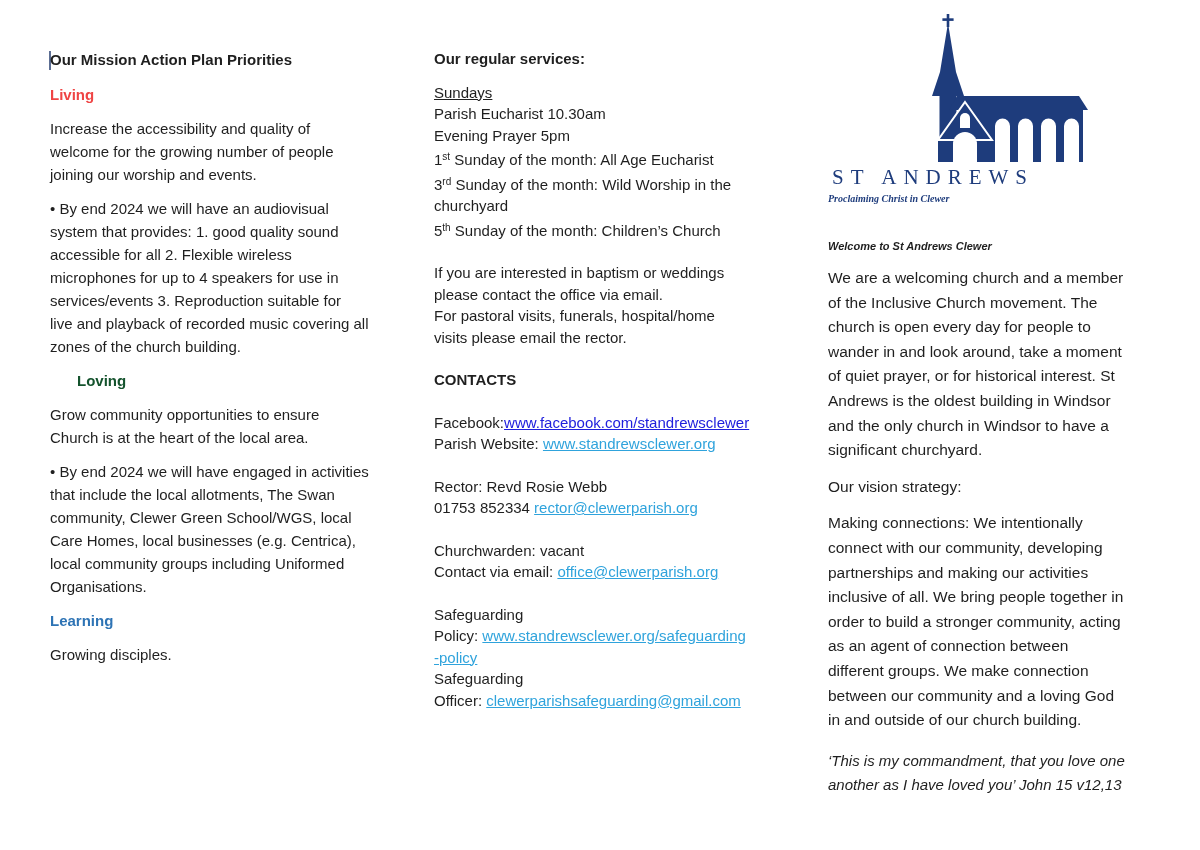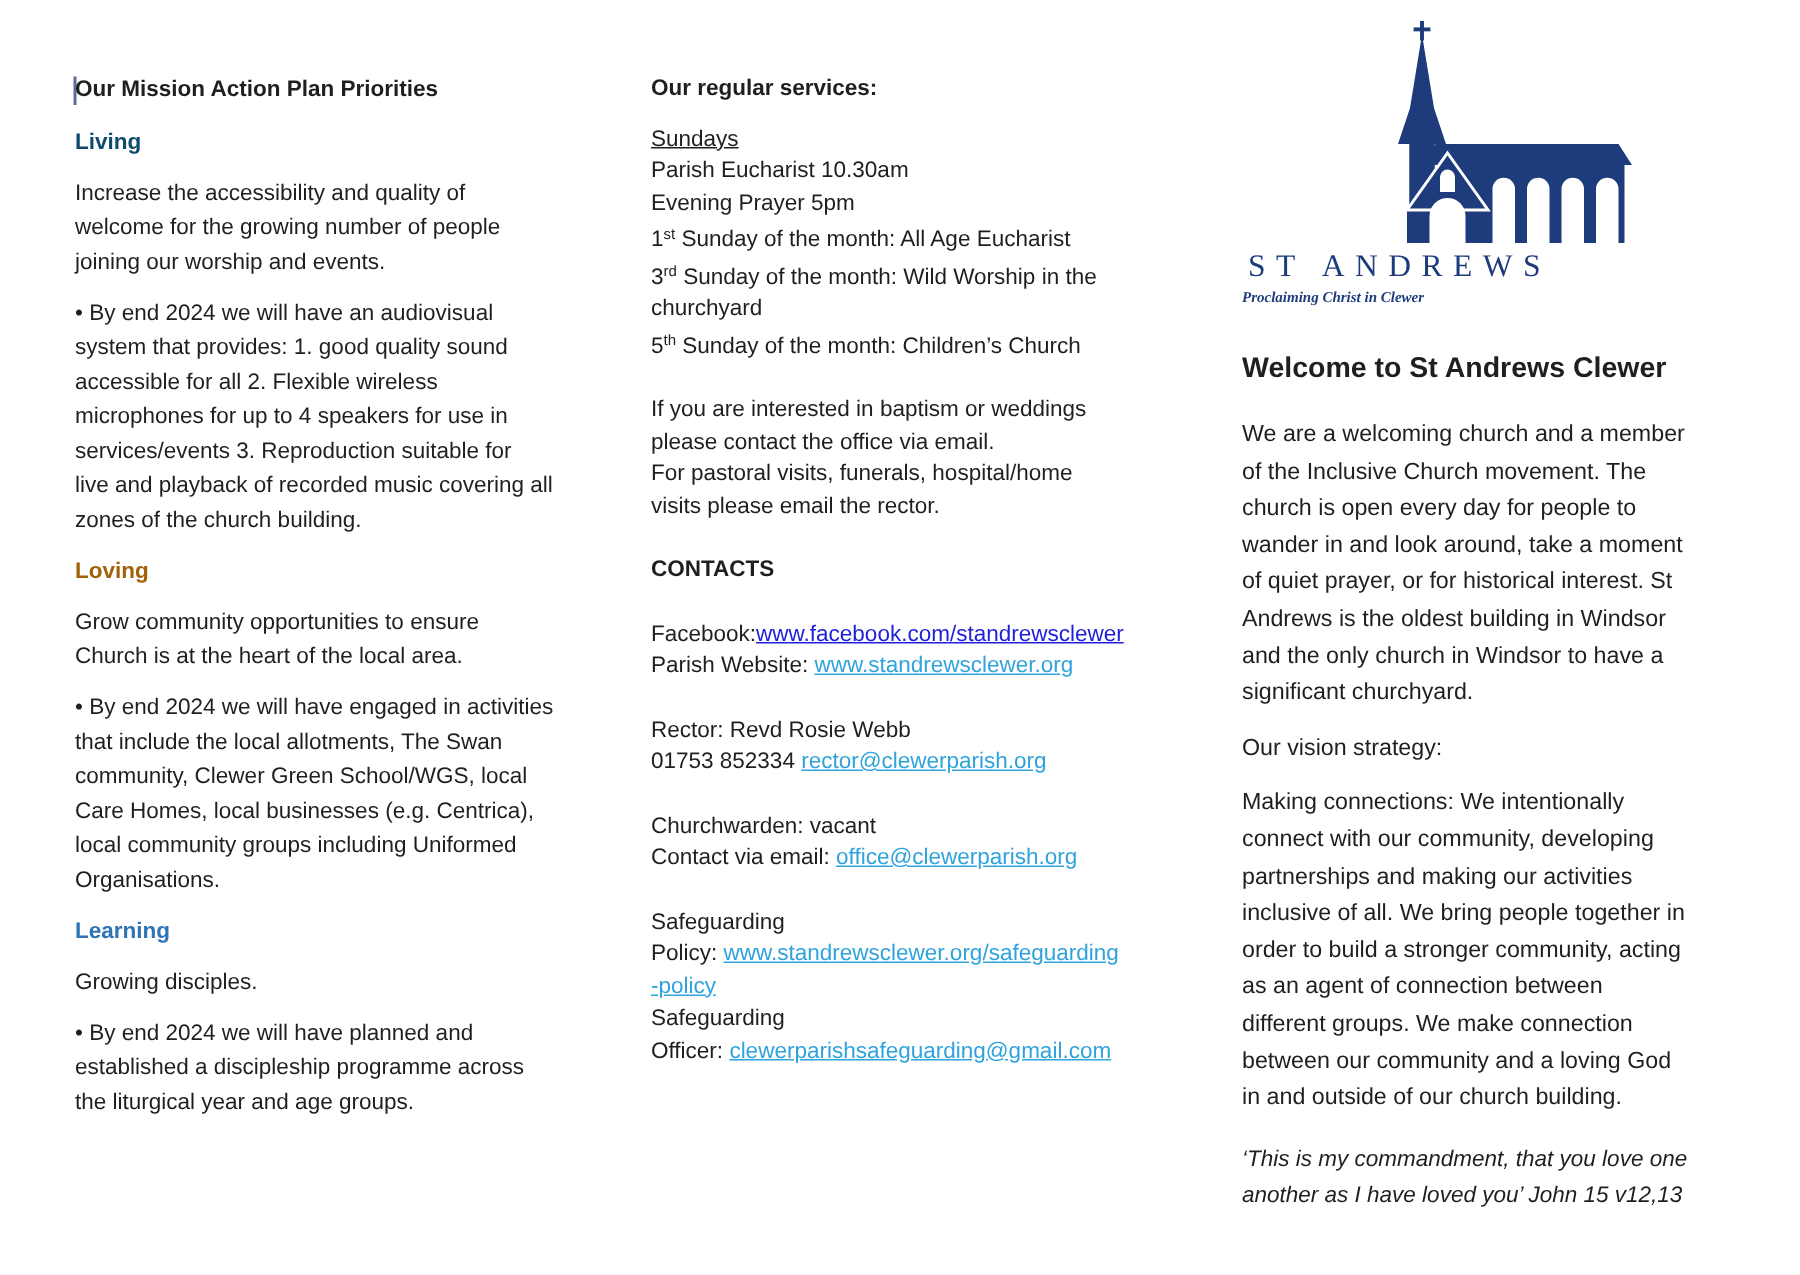--- a/index.html
+++ b/index.html
@@ -30,58 +30,55 @@
   .logo{color:var(--navy);margin-bottom:26px;}
   .logo svg{display:block;margin:0 auto;}
   .logo-name{
     font-family:"Liberation Serif","DejaVu Serif",serif;
     font-size:21px;letter-spacing:7px;line-height:25px;margin-top:3px;margin-left:4px;
   }
   .logo-tagline{
     font-family:"Liberation Serif","DejaVu Serif",serif;
     font-weight:bold;font-style:italic;font-size:10px;line-height:18px;
   }
-  .welcome-h{font-weight:bold;font-size:19px;margin-bottom:20px;line-height:24px;}
+  .welcome-h{font-weight:bold;font-size:11px;margin-bottom:8px;line-height:24px;font-style:italic;}
   .body{margin-bottom:12px;}
   .quote{font-style:italic;font-size:15px;line-height:24px;margin-top:16px;}
 </style>
 </head>
 <body>
 
 <div class="page">
   <div class="cursor"></div>
 
   <div class="col col1">
     <div class="doc-title">Our Mission Action Plan Priorities</div>
     <div>
-        <div class="sec-heading" style="color: #0c4a6e;">Living</div>
+        <div class="sec-heading" style="color: #ef4444;">Living</div>
         <div class="para">Increase the accessibility and quality of
 welcome for the growing number of people
 joining our worship and events.</div>
         <div class="para">• By end 2024 we will have an audiovisual
 system that provides: 1. good quality sound
 accessible for all 2. Flexible wireless
 microphones for up to 4 speakers for use in
 services/events 3. Reproduction suitable for
 live and playback of recorded music covering all
 zones of the church building.</div>
-        <div class="sec-heading" style="color: #a16207;">Loving</div>
+        <div class="sec-heading" style="color: #14532d; margin-left: 27px;">Loving</div>
         <div class="para">Grow community opportunities to ensure
 Church is at the heart of the local area.</div>
         <div class="para">• By end 2024 we will have engaged in activities
 that include the local allotments, The Swan
 community, Clewer Green School/WGS, local
 Care Homes, local businesses (e.g. Centrica),
 local community groups including Uniformed
 Organisations.</div>
         <div class="sec-heading" style="color: rgb(46, 116, 181);">Learning</div>
         <div class="para">Growing disciples.</div>
-        <div class="para">• By end 2024 we will have planned and
-established a discipleship programme across
-the liturgical year and age groups.</div>
       </div>
   </div>
 
   <div class="col col2">
     <div class="doc-title">Our regular services:</div>
     <div class="services-block">
       <div class="underline">Sundays</div>
       <div>
           <div><span>Parish Eucharist 10.30am</span></div>
           <div><span>Evening Prayer 5pm</span></div>

